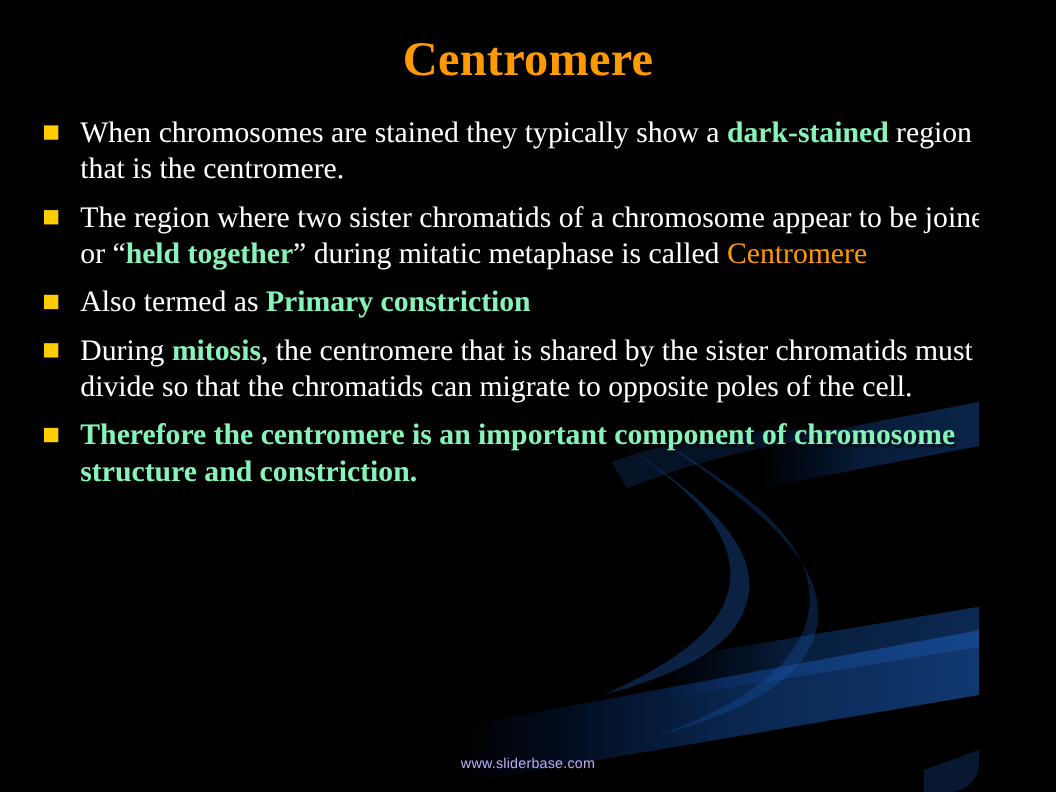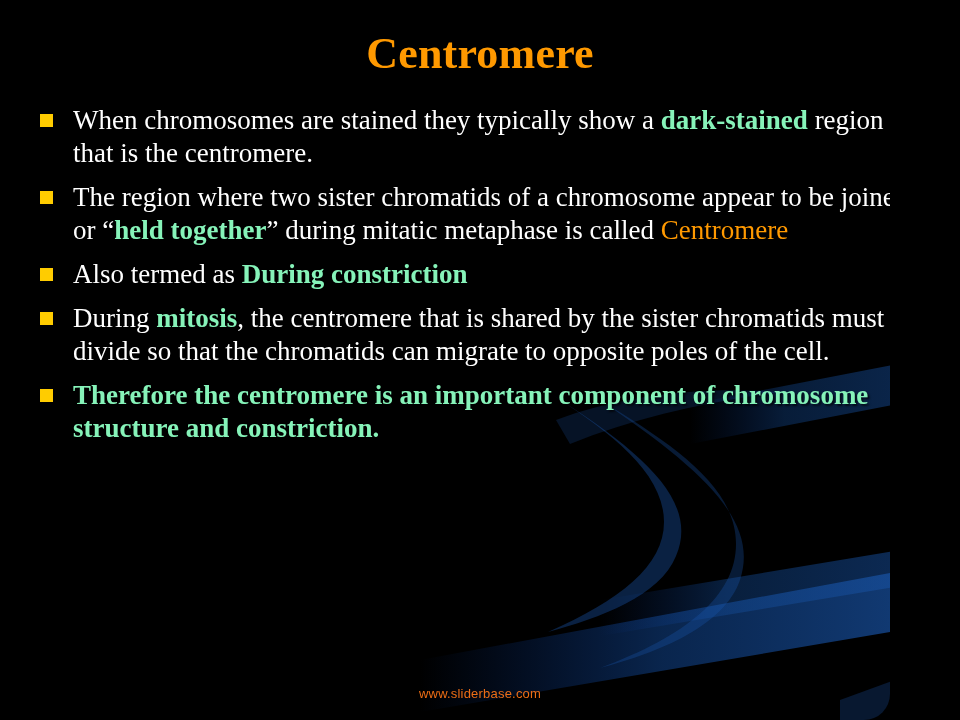--- a/index.html
+++ b/index.html
@@ -81,21 +81,21 @@
 
   
   #watermark {
     position: absolute;
     left: 0;
     top: 686px;
     width: 960px;
     text-align: center;
     font-family: "Liberation Sans", "DejaVu Sans", sans-serif;
     font-size: 13px;
-    color: #f97316;
+    color: #c4b5fd;
     letter-spacing: 0.2px;
     opacity: 0.95;
   }
 </style>
 </head>
 <body>
 
 <div id="slide">
 
   <div id="deco-layer">
@@ -142,21 +142,21 @@
     <div class="bullet-row">
       <span class="bullet-marker"></span>
       <span class="bullet-text">
         <span>The region where two sister chromatids of a chromosome appear to be joined or “</span><span class="hl-green">held together</span><span>” during mitatic metaphase is called </span><span class="hl-orange">Centromere</span>
       </span>
     </div>
 
     <div class="bullet-row">
       <span class="bullet-marker"></span>
       <span class="bullet-text">
-        <span>Also termed as  </span><span class="hl-green">During constriction</span>
+        <span>Also termed as  </span><span class="hl-green">Primary constriction</span>
       </span>
     </div>
 
     <div class="bullet-row">
       <span class="bullet-marker"></span>
       <span class="bullet-text">
         <span>During </span><span class="hl-green">mitosis</span><span>, the centromere that is shared by the sister chromatids must divide so that the chromatids can migrate to opposite poles of the cell.</span>
       </span>
     </div>
 

